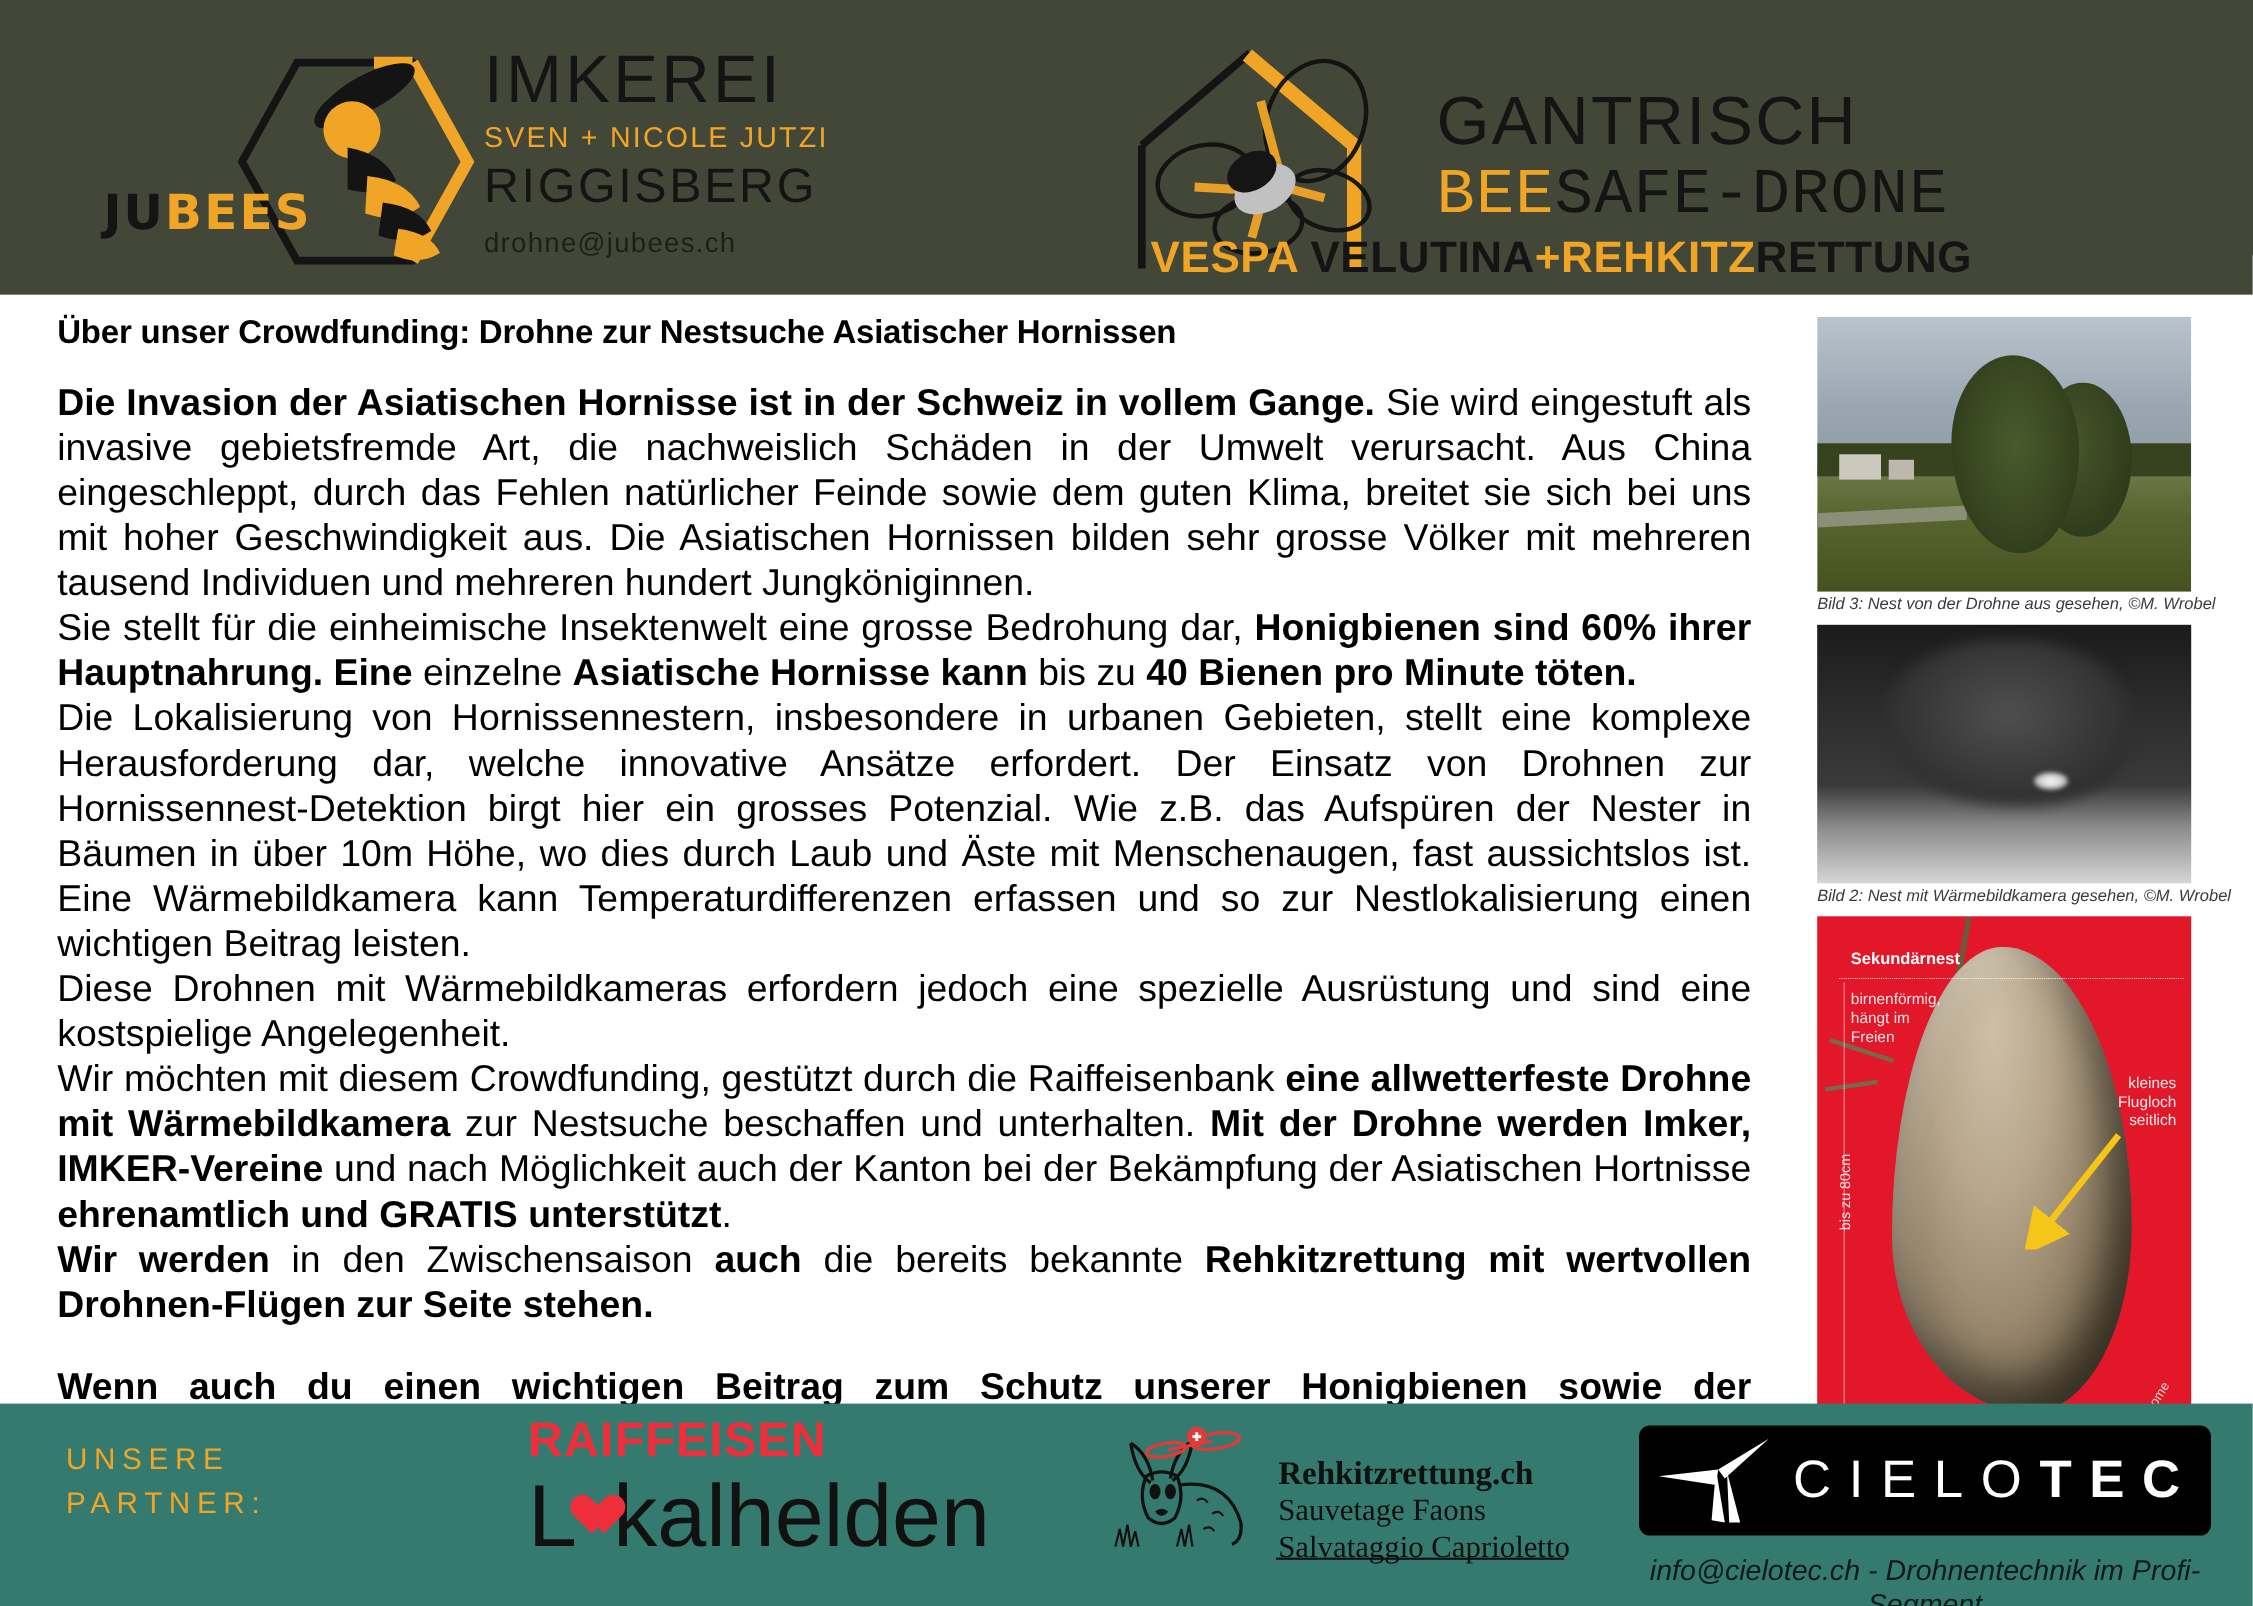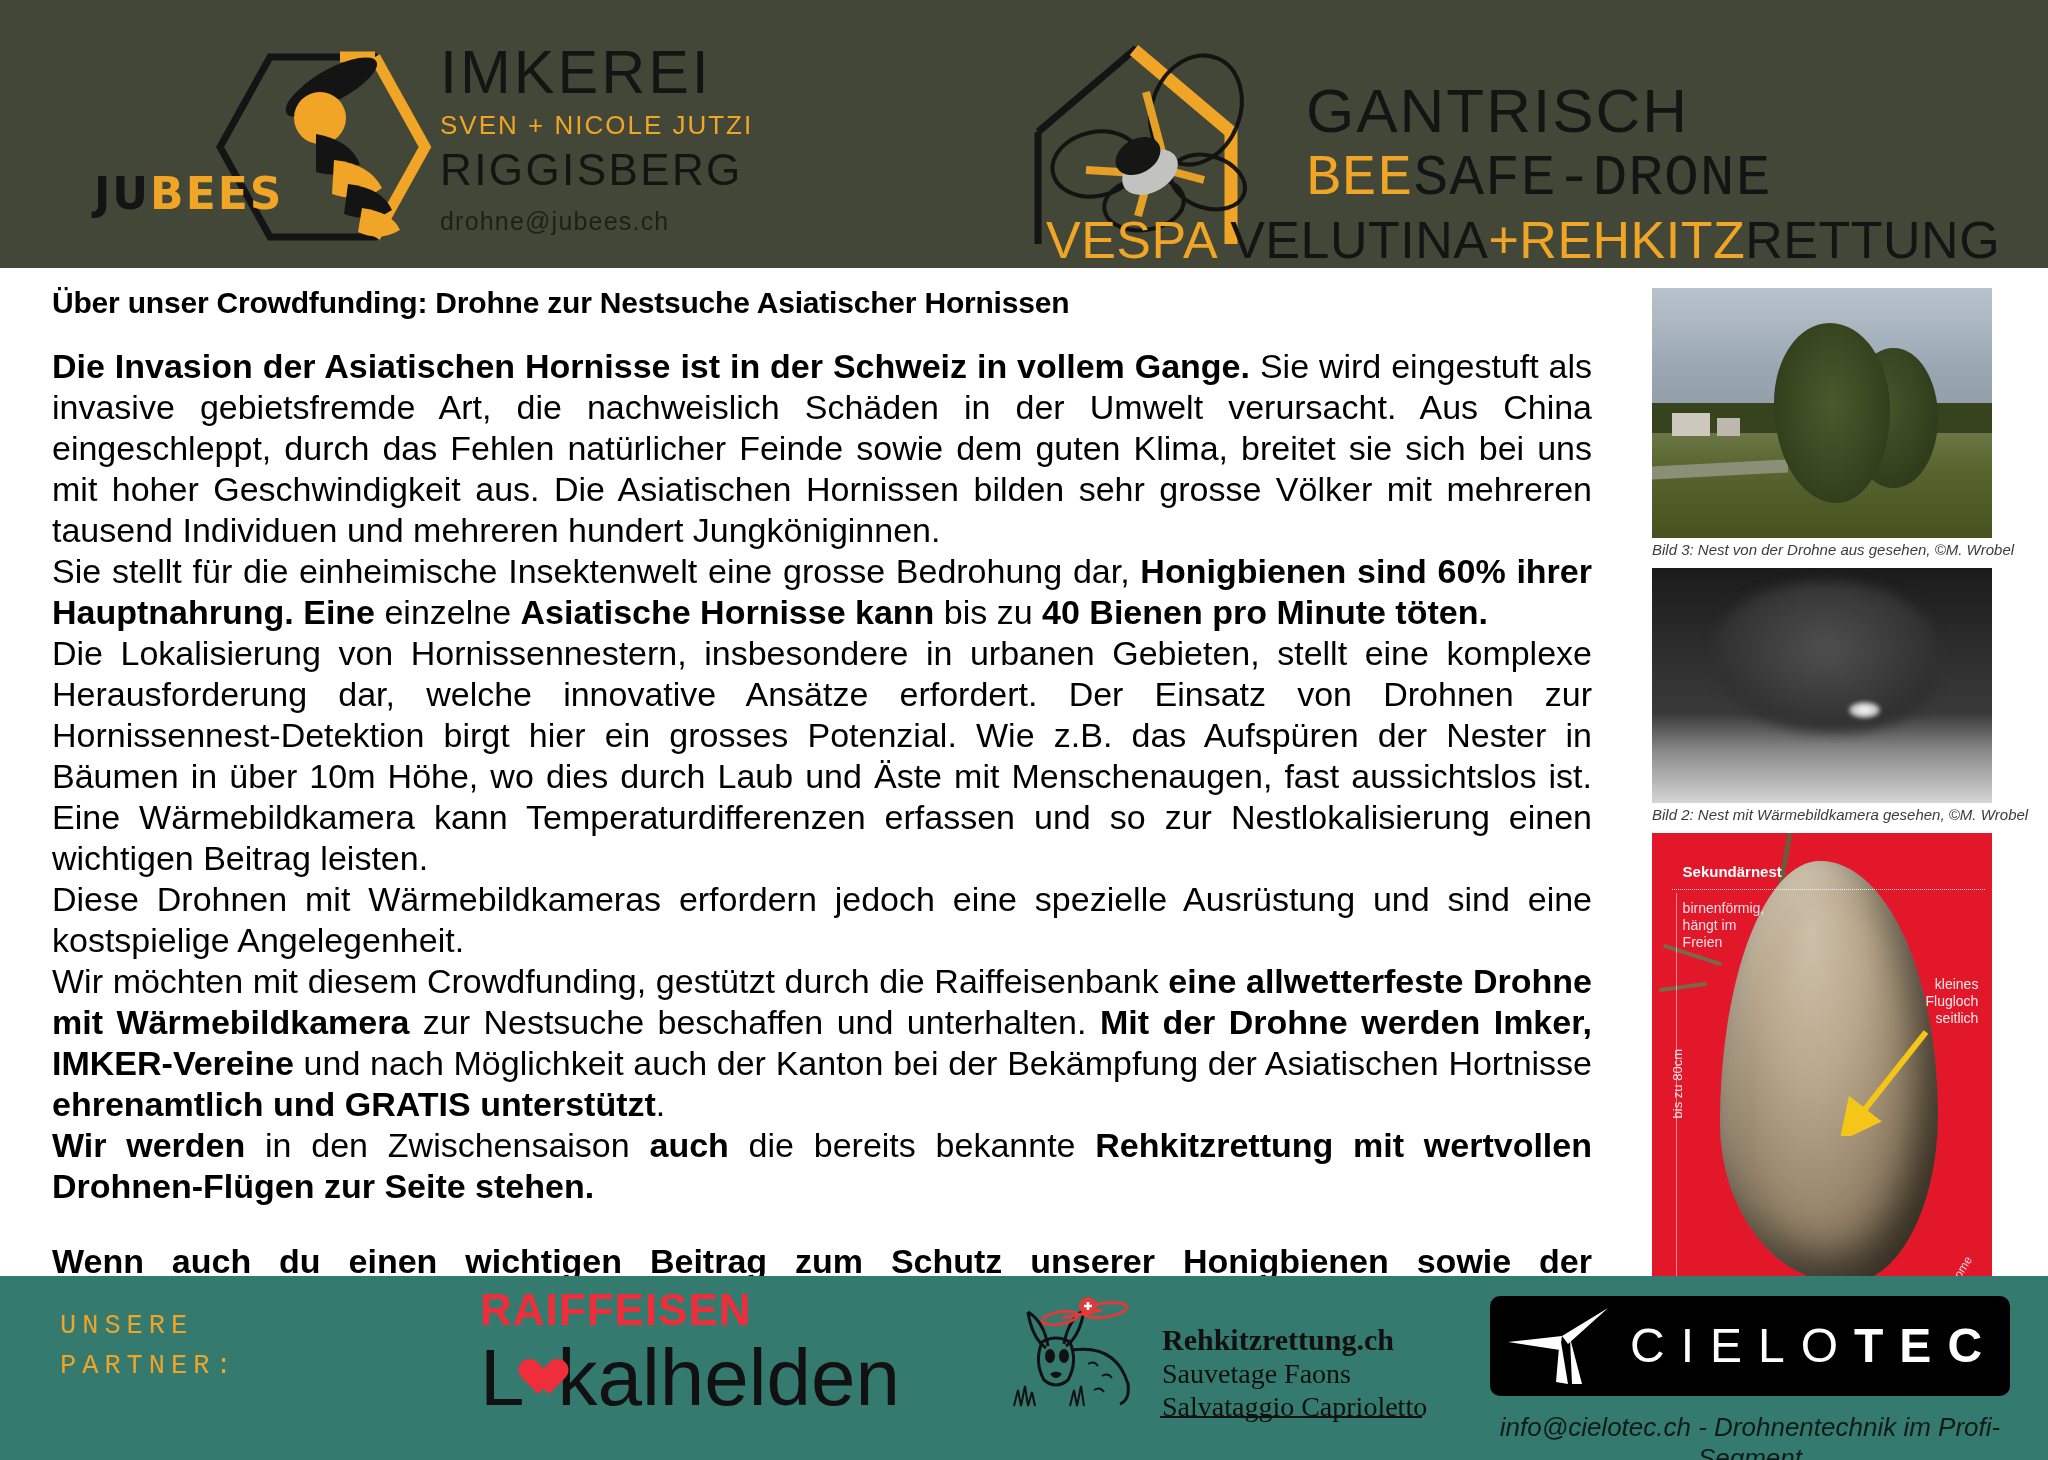--- a/index.html
+++ b/index.html
@@ -58,22 +58,23 @@
     font-family: "Liberation Sans", sans-serif;
   }
   .g-line2 {
     font-size: 58px; letter-spacing: 1px; line-height: 1; margin-top: 8px;
     font-family: Liberation Mono, monospace;
   }
   .g-line2 .bee { color: #f0a526; }
   .g-line2 .rest { color: #141414; }
   .g-line3 {
     position: absolute; left: 30px; top: 196px; width: 980px;
-    font-size: 52px; letter-spacing: 0.5px; line-height: 1;
-    font-family: "Liberation Sans", sans-serif;
+    font-size: 40px; letter-spacing: 0.5px; line-height: 1;
+    font-family: "Liberation Sans", sans-serif;
+    font-weight: bold;
   }
   .g-line3 .or { color: #f0a526; }
   .g-line3 .bk { color: #141414; }
 
   
   .content {
     position: absolute; left: 0; top: 268px; width: 2048px; height: 1008px;
     background: #ffffff;
   }
   .doc-title {
@@ -182,21 +183,21 @@
   .p3-arrow { position: absolute; right: 16%; top: 42%; width: 100px; height: 110px; }
 
   
   .footer {
     position: absolute; left: 0; top: 1276px; width: 2048px; height: 184px;
     background: #357a6e;
   }
   .partner-label {
     position: absolute; left: 60px; top: 30px;
     color: #f0a526; font-size: 27px; letter-spacing: 6px; line-height: 40px;
-    font-family: Liberation Mono, monospace;
+    font-family: Liberation Sans, sans-serif;
   }
   .raiff { position: absolute; left: 480px; top: 12px; width: 420px; }
   .raiff-top {
     color: #ee2e3a; font-size: 44px; font-weight: 700; letter-spacing: 1px;
     font-family: "Liberation Sans", sans-serif; line-height: 1;
   }
   .raiff-bot {
     color: #111; font-size: 80px; font-weight: 400; line-height: 1;
     font-family: "Liberation Sans", sans-serif; margin-top: 6px;
     display: flex; align-items: center;

